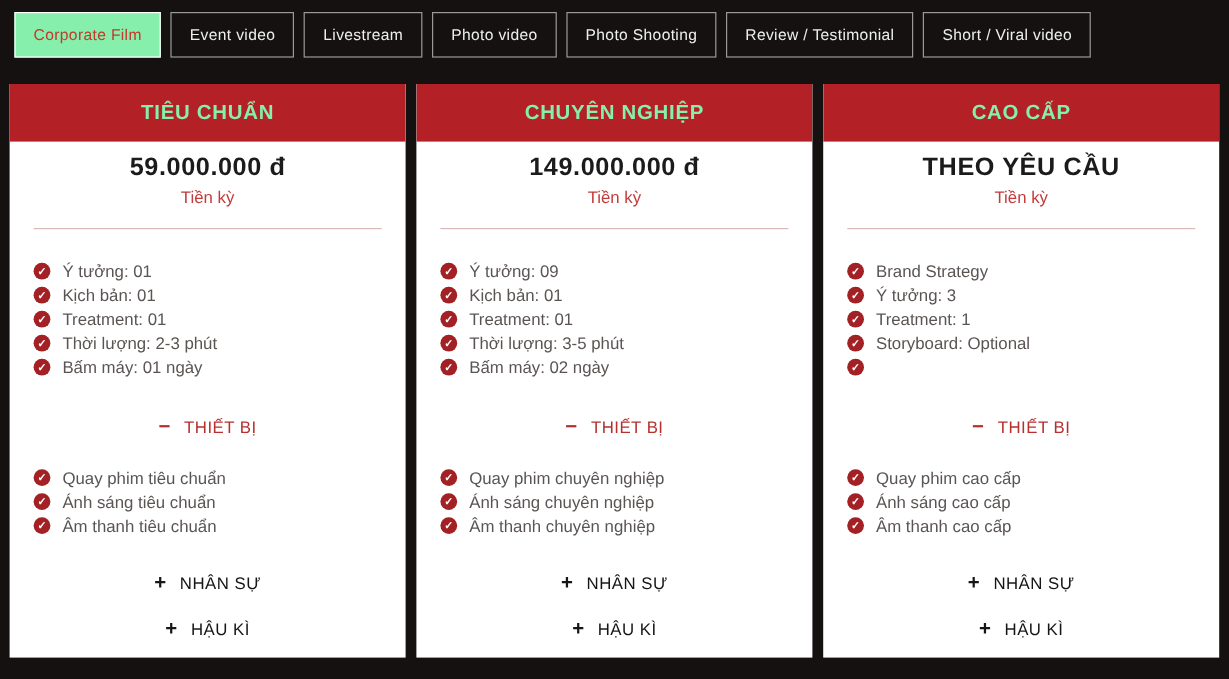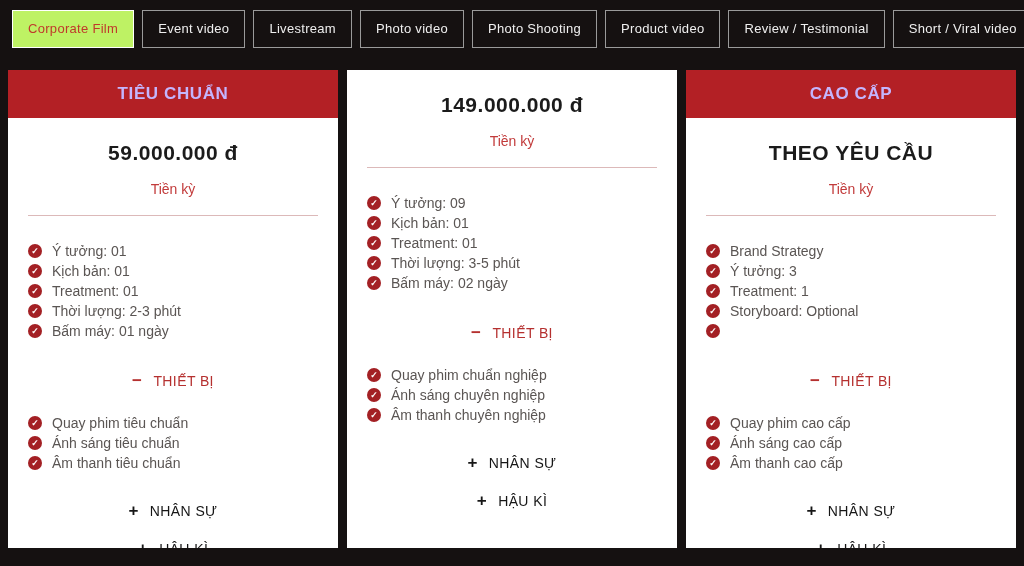--- a/index.html
+++ b/index.html
@@ -24,59 +24,59 @@
     font-family:"Liberation Sans", sans-serif;
     font-size:13px;
     letter-spacing:.3px;
     padding:0 15px;
     height:38px;
     line-height:36px;
     white-space:nowrap;
     cursor:pointer;
   }
   .tab.active {
-    background:#bef264;
+    background:#86efac;
     border-color:#ffffff;
     color:#c0392b;
   }
 
   
   .cards {
     display:flex;
     gap:9px;
     padding:22px 8px 0 8px;
   }
   .card {
     flex:1;
     background:#ffffff;
     height:478px;
     display:flex;
     flex-direction:column;
     overflow:hidden;
   }
   .card-header {
     background:#b32025;
-    color:#c4b5fd;
+    color:#86efac;
     font-size:17px;
     font-weight:bold;
     letter-spacing:.6px;
     text-align:center;
     height:48px;
     line-height:48px;
   }
   .price {
-    margin-top:23px;
+    margin-top:10px;
     text-align:center;
     font-size:21px;
     font-weight:bold;
     letter-spacing:.5px;
     color:#1b1b1b;
   }
   .stage {
-    margin-top:16px;
+    margin-top:4px;
     text-align:center;
     font-size:14px;
     color:#c23b3b;
   }
   .divider {
     border-top:1px solid #dcb9b9;
     margin:18px 20px 0 20px;
   }
   ul.feature-list {
     list-style:none;
@@ -132,21 +132,20 @@
 </style>
 </head>
 <body>
 
 <nav class="tabs">
   <button class="tab active">Corporate Film</button>
   <button class="tab">Event video</button>
   <button class="tab">Livestream</button>
   <button class="tab">Photo video</button>
   <button class="tab">Photo Shooting</button>
-  <button class="tab">Product video</button>
   <button class="tab">Review / Testimonial</button>
   <button class="tab">Short / Viral video</button>
 
 </nav>
 
 <main class="cards">
 
   <section class="card">
     <header class="card-header">TIÊU CHUẨN</header>
     <div class="price">59.000.000 đ</div>
@@ -196,20 +195,21 @@
       <span class="sign">+</span>
       <span>NHÂN SỰ</span>
     </div>
     <div class="toggle dark-toggle">
       <span class="sign">+</span>
       <span>HẬU KÌ</span>
     </div>
   </section>
 
   <section class="card">
+    <header class="card-header">CHUYÊN NGHIỆP</header>
     <div class="price">149.000.000 đ</div>
     <div class="stage">Tiền kỳ</div>
     <div class="divider"></div>
     <ul class="feature-list">
       <li class="feature">
           <span class="check">✓</span>
           <span>Ý tưởng: 09</span>
         </li>
       <li class="feature">
           <span class="check">✓</span>
@@ -228,21 +228,21 @@
           <span>Bấm máy: 02 ngày</span>
         </li>
     </ul>
     <div class="toggle equip-toggle">
       <span class="sign">−</span>
       <span>THIẾT BỊ</span>
     </div>
     <ul class="feature-list equipment">
       <li class="feature">
           <span class="check">✓</span>
-          <span>Quay phim chuẩn nghiệp</span>
+          <span>Quay phim chuyên nghiệp</span>
         </li>
       <li class="feature">
           <span class="check">✓</span>
           <span>Ánh sáng chuyên nghiệp</span>
         </li>
       <li class="feature">
           <span class="check">✓</span>
           <span>Âm thanh chuyên nghiệp</span>
         </li>
     </ul>

